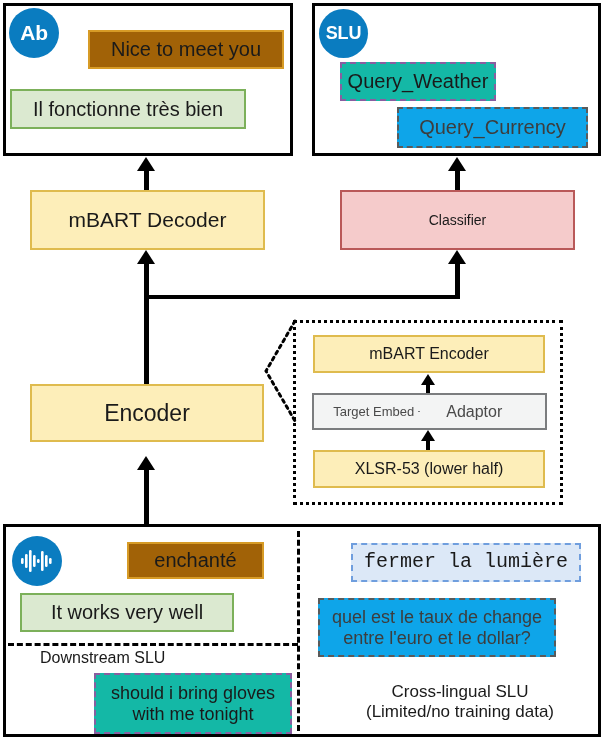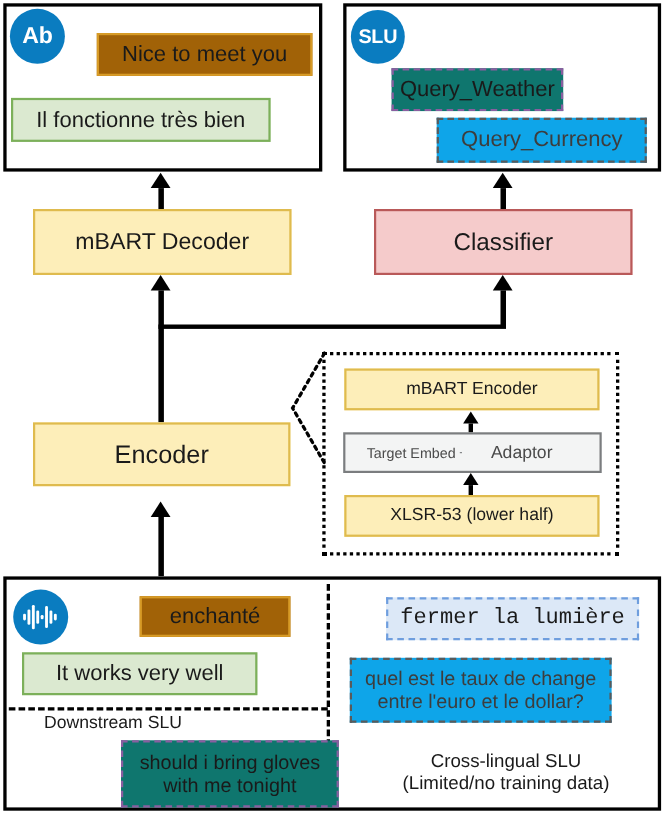--- a/index.html
+++ b/index.html
@@ -44,21 +44,21 @@
     align-items: center;
     justify-content: center;
     text-align: center;
     line-height: 1.12;
     color: #1a1a1a;
     white-space: pre-line;
   }
   .chip-orange  { background: #a16207; border: 2px solid #d79b26; }
   .chip-green   { background: #dbe9d0; border: 2px solid #7cb05a; }
   .chip-blue-d  { background: #dce8f7; border: 2px dashed #6f9ede; }
-  .chip-purple-d{ background: #0f766e; border: 2px dashed #8a5ea0; margin-left: 16px; }
+  .chip-purple-d{ background: #14b8a6; border: 2px dashed #8a5ea0; }
   .chip-gray-d  { background: #0ea5e9; border: 2px dashed #5a5a5a; color:#3d3d3d; }
 
   
   .module {
     display: flex;
     align-items: center;
     justify-content: center;
     text-align: center;
     color: #1a1a1a;
   }
@@ -117,21 +117,21 @@
   <div class="abs chip chip-gray-d" style="left:397px; top:107px; width:191px; height:41px; font-size:20px;">Query_Currency</div>
 
   <div class="abs vline" style="left:144px; top:171px; width:5px; height:20px;"></div>
   <div class="abs arrowhead" style="left:137px; top:157px;"></div>
 
   <div class="abs vline" style="left:455px; top:171px; width:5px; height:20px;"></div>
   <div class="abs arrowhead" style="left:448px; top:157px;"></div>
 
   <div class="abs module mod-yellow" style="left:30px; top:190px; width:235px; height:60px; font-size:21px;">mBART Decoder</div>
 
-  <div class="abs module mod-red" style="left:340px; top:190px; width:235px; height:60px; font-size:22px;">Classifier</div>
+  <div class="abs module mod-red" style="left:340px; top:190px; width:235px; height:60px; font-size:14px;">Classifier</div>
 
   <div class="abs vline" style="left:144px; top:264px; width:5px; height:120px;"></div>
   <div class="abs arrowhead" style="left:137px; top:250px;"></div>
 
   <div class="abs hline" style="left:144px; top:295px; width:316px; height:4px;"></div>
 
   <div class="abs vline" style="left:455px; top:264px; width:5px; height:33px;"></div>
   <div class="abs arrowhead" style="left:448px; top:250px;"></div>
 
   <div class="abs module mod-yellow" style="left:30px; top:384px; width:234px; height:58px; font-size:23px;">Encoder</div>

